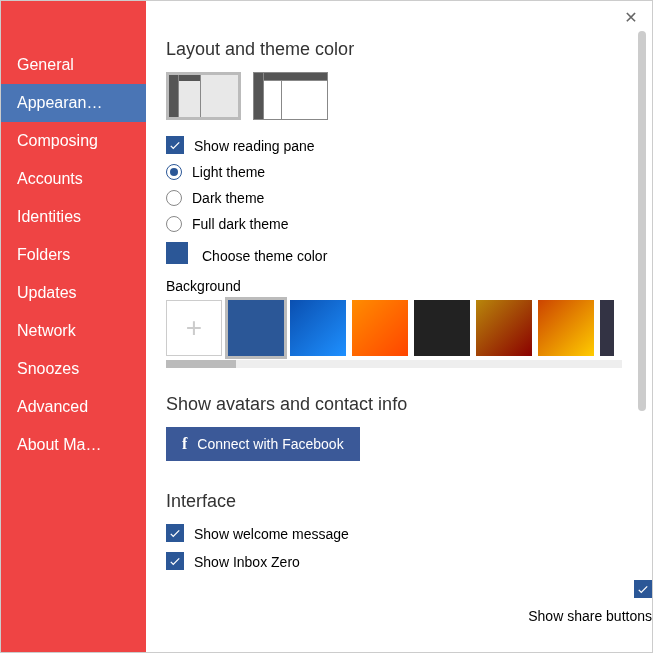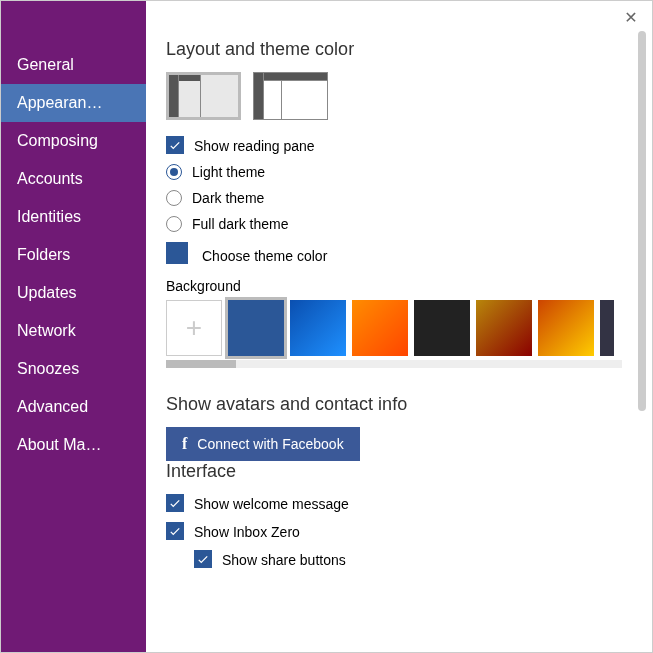--- a/index.html
+++ b/index.html
@@ -21,21 +21,21 @@
   text-align: center;
   line-height: 20px;
 }
 .container {
   display: flex;
   width: 100%; height: 100%;
   border: 1px solid #ccc;
 }
 .sidebar {
   width: 145px;
-  background: #701a75;
+  background: #ef4444;
   color: #fff;
   padding-top: 45px;
   flex-shrink: 0;
 }
 .sidebar-item {
   padding: 10px 16px;
   font-size: 16px;
   font-weight: 300;
   cursor: pointer;
   white-space: nowrap;
@@ -184,22 +184,23 @@
   align-items: center;
   gap: 10px;
   margin-top: 10px;
 }
 .fb-icon {
   font-weight: bold;
   font-size: 16px;
   font-family: Georgia, serif;
 }
 .section-interface {
-}
-.indent { margin-left: 28px; }
+  margin-top: 30px;
+}
+.indent { margin-left: 28px; flex-direction: column; }
 </style>
 </head>
 <body>
 
 <div class="close-btn">✕</div>
 
 <div class="container">
   <div class="sidebar">
     <div class="sidebar-item">General</div>
     <div class="sidebar-item active">Appearan…</div>

